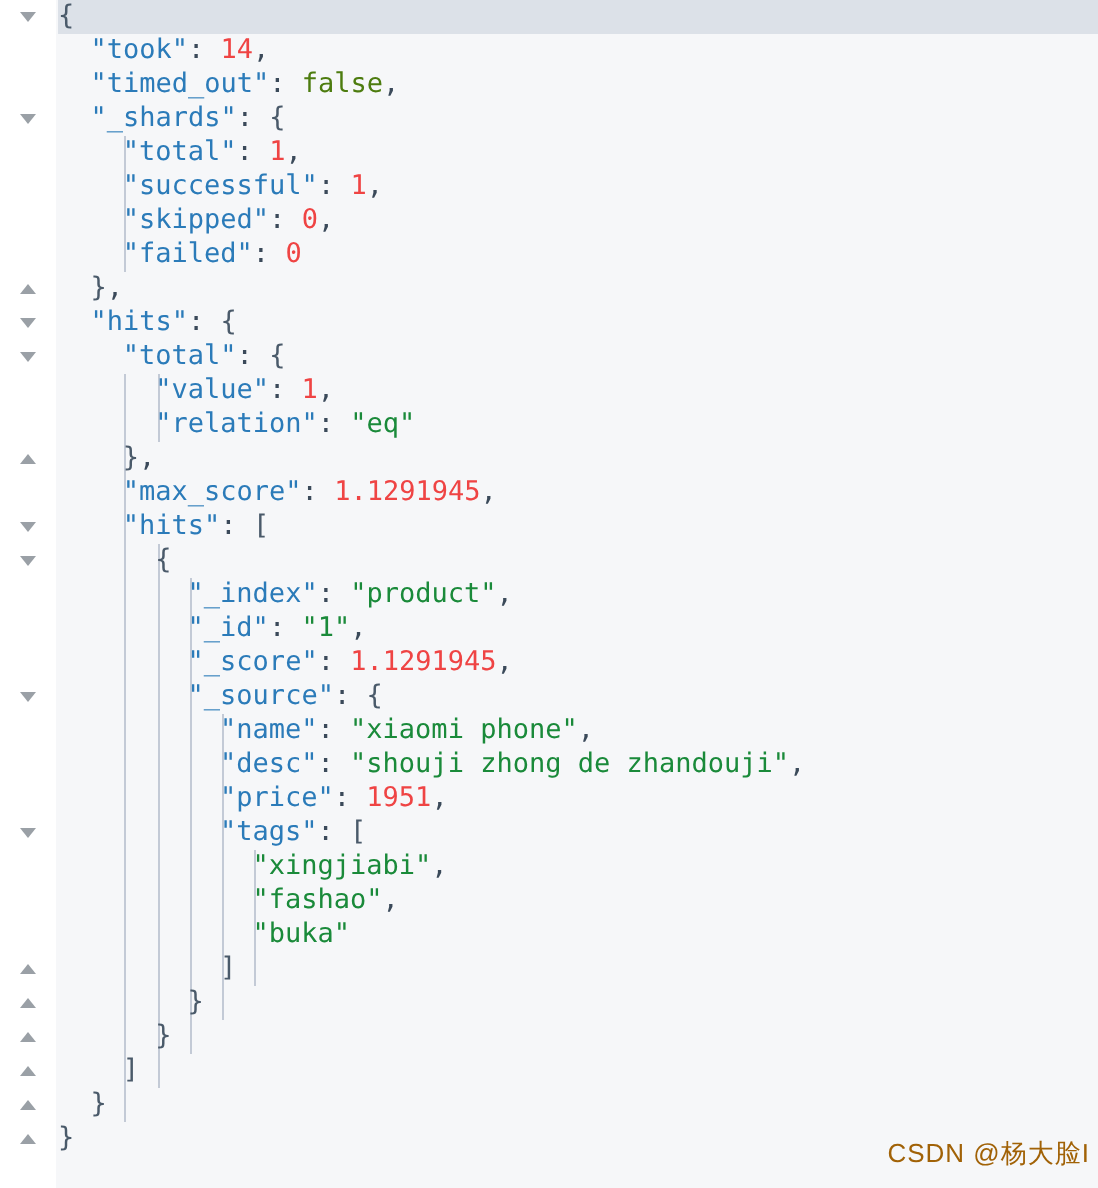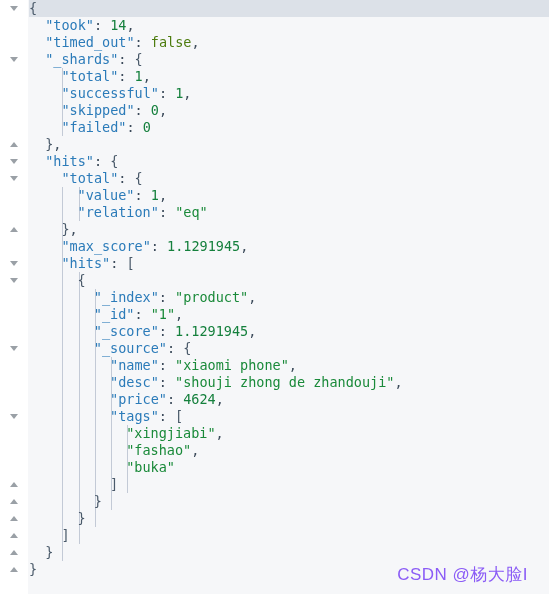--- a/index.html
+++ b/index.html
@@ -42,33 +42,33 @@
   .line{
     position:relative;height:17px;line-height:17px;
     font-size:13.5px;
     white-space:pre;
     color:#1f3b66;
   }
   .line.caret{background:#dce1e8;}
   .ind{display:inline-block;}
   .k{color:#2b7bb9;}
   .s{color:#1a8a3a;}
-  .n{color:#15803d;}
+  .n{color:#ef4444;}
   .kw{color:#4d7c0f;}
   .p{color:#3b4a5a;}
   .br{color:#4a5a6a;}
 
   
   #guides{position:absolute;left:0;top:0;width:549px;height:594px;z-index:1;pointer-events:none;}
   .guide{position:absolute;width:1px;background:#c3cad6;}
 
   #watermark{
-    position:absolute;right:21px;bottom:8px;
+    position:absolute;right:4px;bottom:8px;
     font-family:"Liberation Sans","DejaVu Sans",sans-serif;
-    font-size:17px;color:#8b5cf6;letter-spacing:0.5px;
+    font-size:13px;color:#a16207;letter-spacing:0.5px;
     z-index:5;user-select:none;
   }
 </style>
 </head>
 <body>
 
 <div id="viewer">
 
   <div id="guides">
       <div class="guide" style="left: 62.4px; top: 68px; height: 68px;"></div>
@@ -97,21 +97,21 @@
       <div class="line"><span class="ind" style="width: 32.4px;"></span><span class="br">}</span><span class="p">,</span></div>
       <div class="line"><span class="ind" style="width: 32.4px;"></span><span class="k">"max_score"</span><span class="p">: </span><span class="n">1.1291945</span><span class="p">,</span></div>
       <div class="line"><span class="ind" style="width: 32.4px;"></span><span class="k">"hits"</span><span class="p">: </span><span class="br">[</span></div>
       <div class="line"><span class="ind" style="width: 48.6px;"></span><span class="br">{</span></div>
       <div class="line"><span class="ind" style="width: 64.8px;"></span><span class="k">"_index"</span><span class="p">: </span><span class="s">"product"</span><span class="p">,</span></div>
       <div class="line"><span class="ind" style="width: 64.8px;"></span><span class="k">"_id"</span><span class="p">: </span><span class="s">"1"</span><span class="p">,</span></div>
       <div class="line"><span class="ind" style="width: 64.8px;"></span><span class="k">"_score"</span><span class="p">: </span><span class="n">1.1291945</span><span class="p">,</span></div>
       <div class="line"><span class="ind" style="width: 64.8px;"></span><span class="k">"_source"</span><span class="p">: </span><span class="br">{</span></div>
       <div class="line"><span class="ind" style="width: 81px;"></span><span class="k">"name"</span><span class="p">: </span><span class="s">"xiaomi phone"</span><span class="p">,</span></div>
       <div class="line"><span class="ind" style="width: 81px;"></span><span class="k">"desc"</span><span class="p">: </span><span class="s">"shouji zhong de zhandouji"</span><span class="p">,</span></div>
-      <div class="line"><span class="ind" style="width: 81px;"></span><span class="k">"price"</span><span class="p">: </span><span class="n">4624</span><span class="p">,</span></div>
+      <div class="line"><span class="ind" style="width: 81px;"></span><span class="k">"price"</span><span class="p">: </span><span class="n">1951</span><span class="p">,</span></div>
       <div class="line"><span class="ind" style="width: 81px;"></span><span class="k">"tags"</span><span class="p">: </span><span class="br">[</span></div>
       <div class="line"><span class="ind" style="width: 97.2px;"></span><span class="s">"xingjiabi"</span><span class="p">,</span></div>
       <div class="line"><span class="ind" style="width: 97.2px;"></span><span class="s">"fashao"</span><span class="p">,</span></div>
       <div class="line"><span class="ind" style="width: 97.2px;"></span><span class="s">"buka"</span></div>
       <div class="line"><span class="ind" style="width: 81px;"></span><span class="br">]</span></div>
       <div class="line"><span class="ind" style="width: 64.8px;"></span><span class="br">}</span></div>
       <div class="line"><span class="ind" style="width: 48.6px;"></span><span class="br">}</span></div>
       <div class="line"><span class="ind" style="width: 32.4px;"></span><span class="br">]</span></div>
       <div class="line"><span class="ind" style="width: 16.2px;"></span><span class="br">}</span></div>
       <div class="line"><span class="ind" style="width: 0px;"></span><span class="br">}</span></div>

